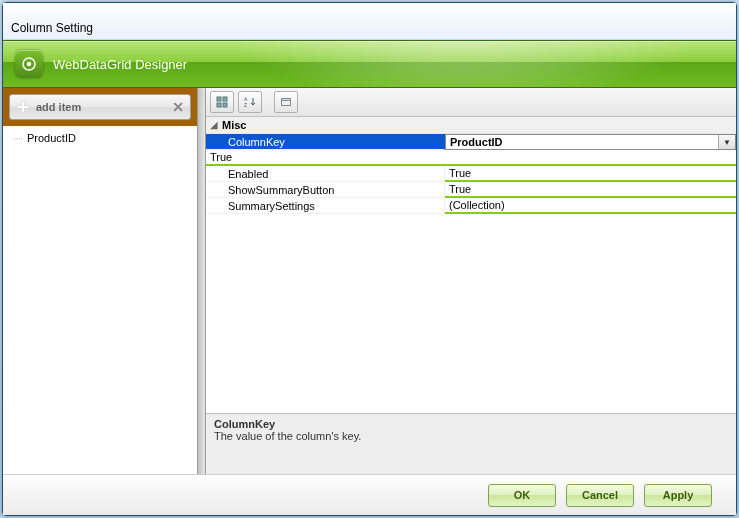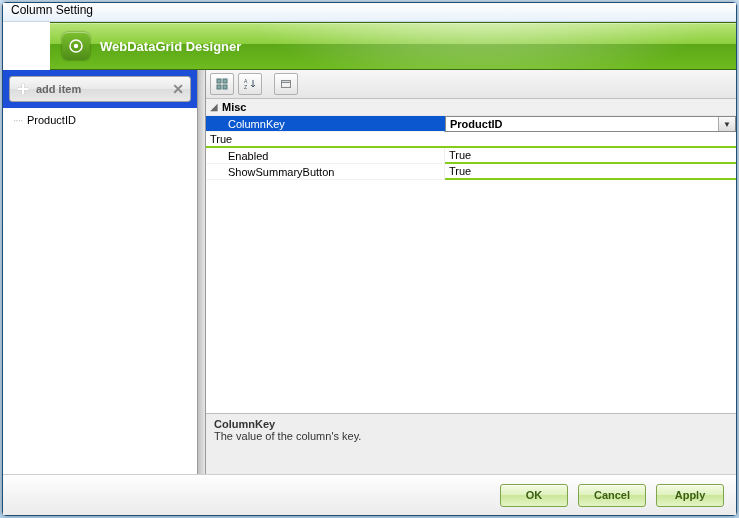--- a/index.html
+++ b/index.html
@@ -20,44 +20,43 @@
     background: #fff;
     border: 1px solid #1f4e77;
     border-radius: 4px;
     box-shadow: 0 0 6px rgba(0,0,0,.4);
     display: flex;
     flex-direction: column;
   }
 
   .titlebar {
     height: 18px;
-    padding: 0 8px 0 8px;
+    padding: 18px 8px 0 8px;
     color: #000;
     font-size: 12px;
     background: linear-gradient(180deg, #fefefe 0%, #e8f1fb 100%);
     border-bottom: 1px solid #c9d6e4;
   }
 
   
   .header {
     position: relative;
     height: 46px;
     display: flex;
     align-items: center;
     padding: 0 12px;
     color: #fff;
-    font-weight: bold;
+    font-weight: normal;
     font-size: 13px;
     background:
       radial-gradient(ellipse 340px 120px at 63% -40%, rgba(255,255,255,.5), rgba(255,255,255,0) 70%),
       linear-gradient(180deg, #b9e47a 0%, #8ccf3c 45%, #5ba717 46%, #6fbb20 100%);
     border-top: 1px solid #3a6a12;
     border-bottom: 1px solid #3a6a12;
     box-shadow: inset 0 1px 0 rgba(255,255,255,.35);
-    margin-left: 47px;
   }
   .header .logo {
     width: 28px; height: 28px;
     margin-right: 10px;
     border-radius: 6px;
     display: flex; align-items: center; justify-content: center;
     background: linear-gradient(180deg, #7bbf2d, #4e8d18);
     box-shadow: inset 0 1px 0 rgba(255,255,255,.4), 0 0 2px rgba(0,0,0,.5);
   }
   .header .logo svg { width: 16px; height: 16px; }
@@ -65,21 +64,21 @@
   
   .content {
     flex: 1 1 auto;
     display: flex;
     background: #f3f3f3;
     min-height: 0;
   }
 
   .left-pane {
     width: 194px;
-    background: #1d4ed8;
+    background: #a16207;
     border-right: 1px solid #999;
     display: flex;
     flex-direction: column;
   }
 
   
   .add-btn {
     margin: 6px;
     height: 24px;
     border: 1px solid #a0a0a0;
@@ -230,21 +229,21 @@
   }
   .prop-desc .dname { font-weight: bold; }
 
   
   .footer {
     height: 40px;
     display: flex;
     justify-content: flex-end;
     align-items: center;
     gap: 10px;
-    padding: 0 12px;
+    padding: 0 24px;
     background: linear-gradient(180deg, #fefefe, #ebebeb);
     border-top: 1px solid #cfcfcf;
   }
   .dlg-btn {
     min-width: 68px;
     height: 23px;
     border: 1px solid #7fa54a;
     border-radius: 3px;
     background: linear-gradient(180deg, #f2fbe2 0%, #dff1be 49%, #cbe79a 50%, #e4f4c7 100%);
     color: #3b5f10;
@@ -348,20 +347,26 @@
           <div class="pval">
               <span>True</span>
             </div>
         </div>
         <div class="prop-row">
           <div class="pname">ShowSummaryButton</div>
           <div class="pval">
               <span>True</span>
             </div>
         </div>
+        <div class="prop-row">
+          <div class="pname">SummarySettings</div>
+          <div class="pval">
+              <span>(Collection)</span>
+            </div>
+        </div>
       </div>
 
       <div class="prop-desc">
         <div class="dname">ColumnKey</div>
         <div>The value of the column's key.</div>
       </div>
 
     </div>
   </div>
 

